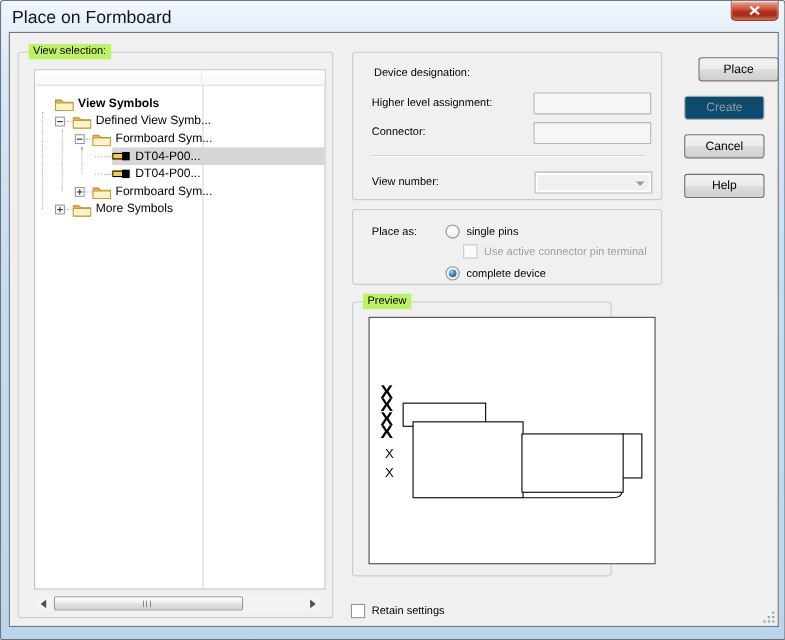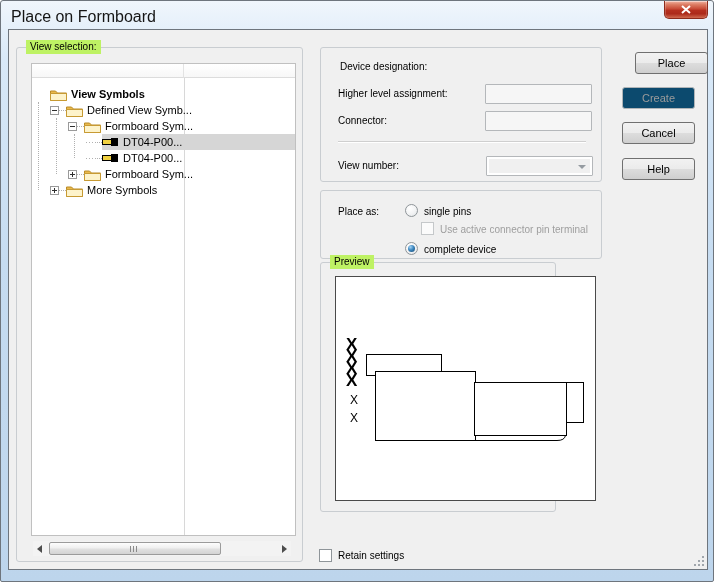--- a/index.html
+++ b/index.html
@@ -307,21 +307,21 @@
       <div class="radio" style="left:84px;top:13px;"></div>
       <span class="lbl" style="left:103px;top:15px;">single pins</span>
 
       <div class="checkbox disabled" style="left:100px;top:31px;"></div>
       <span class="lbl dim" style="left:119px;top:33px;">Use active connector pin terminal</span>
 
       <div class="radio checked" style="left:84px;top:51px;"></div>
       <span class="lbl" style="left:103px;top:53px;">complete device</span>
     </div>
 
-    <div class="groupbox" style="left:311px;top:232px;width:236px;height:250px;">
+    <div class="groupbox" style="left:311px;top:244px;width:236px;height:250px;">
       <span class="group-label">Preview</span>
       <div class="preview-canvas">
         <svg viewBox="0 0 259 223">
           <g fill="#ffffff" stroke="#000000" stroke-width="1">
             <rect x="30.5" y="77.5" width="75" height="21"></rect>
             <rect x="39.5" y="94.5" width="100" height="69"></rect>
             <rect x="229.5" y="105.5" width="18" height="40"></rect>
             <rect x="138.5" y="105.5" width="92" height="53"></rect>
             <path d="M139.5,163.5 H221 Q228.5,163.5 229.5,158.5" fill="none"></path>
           </g>

